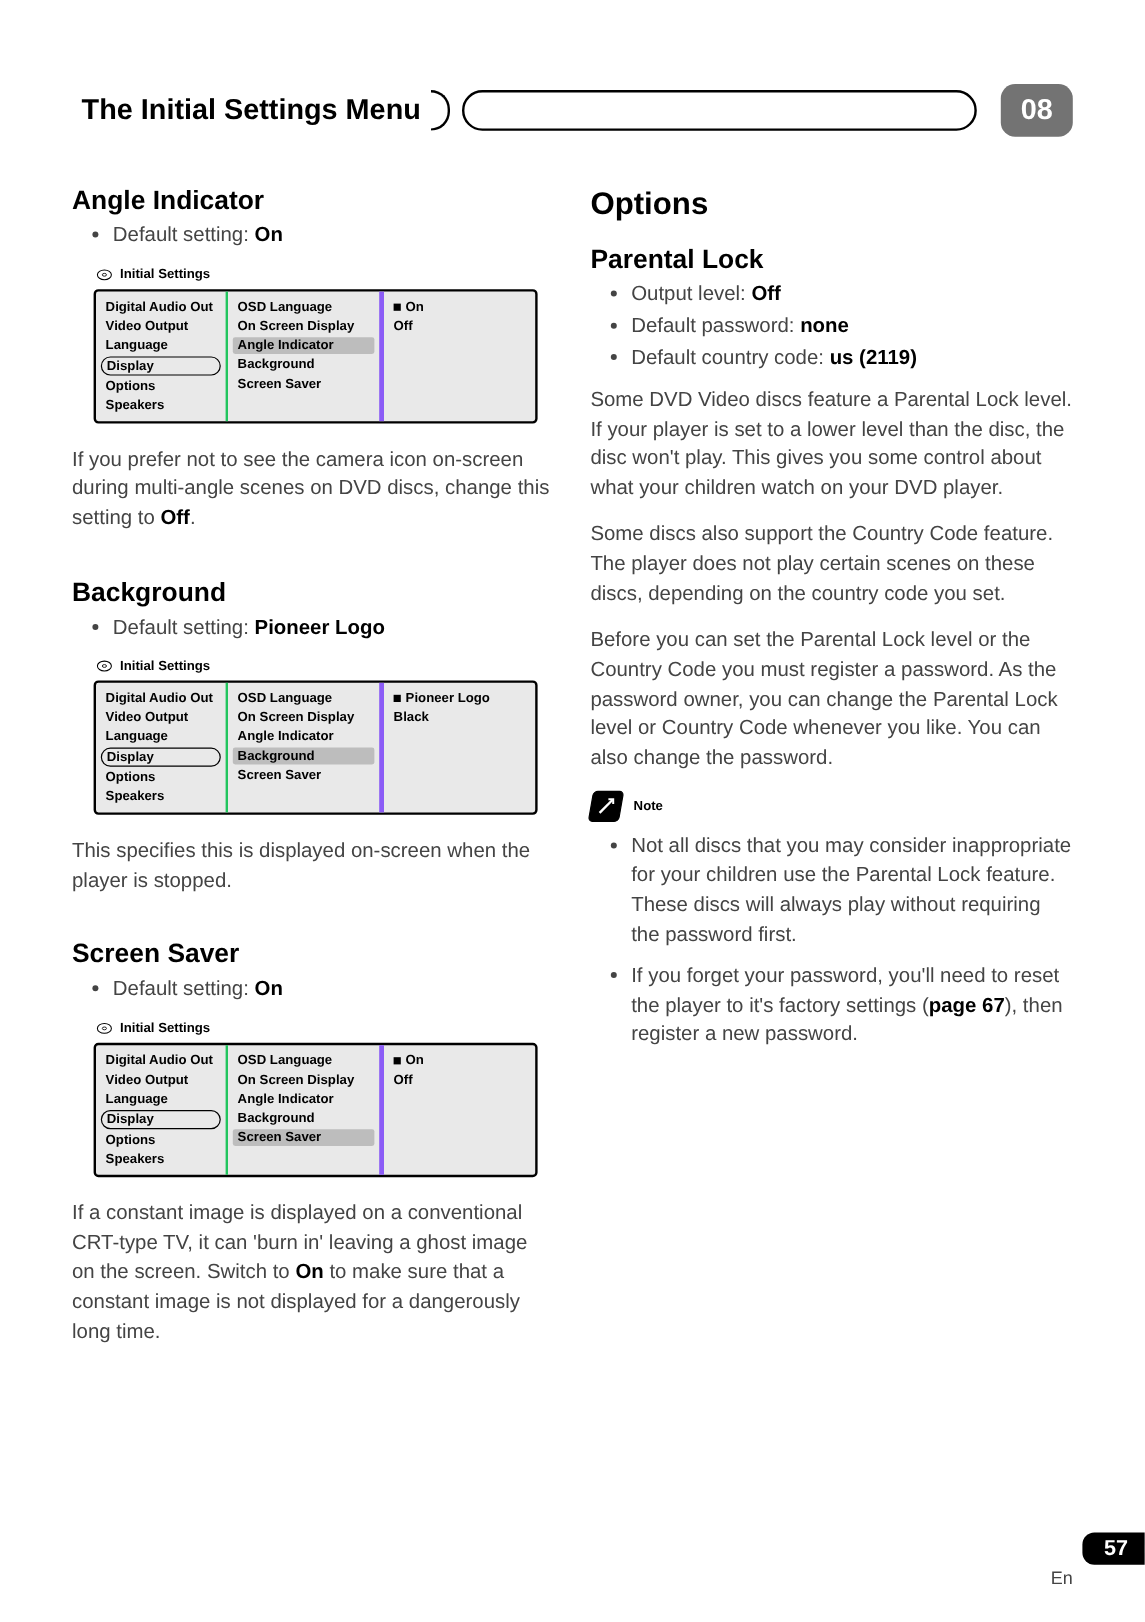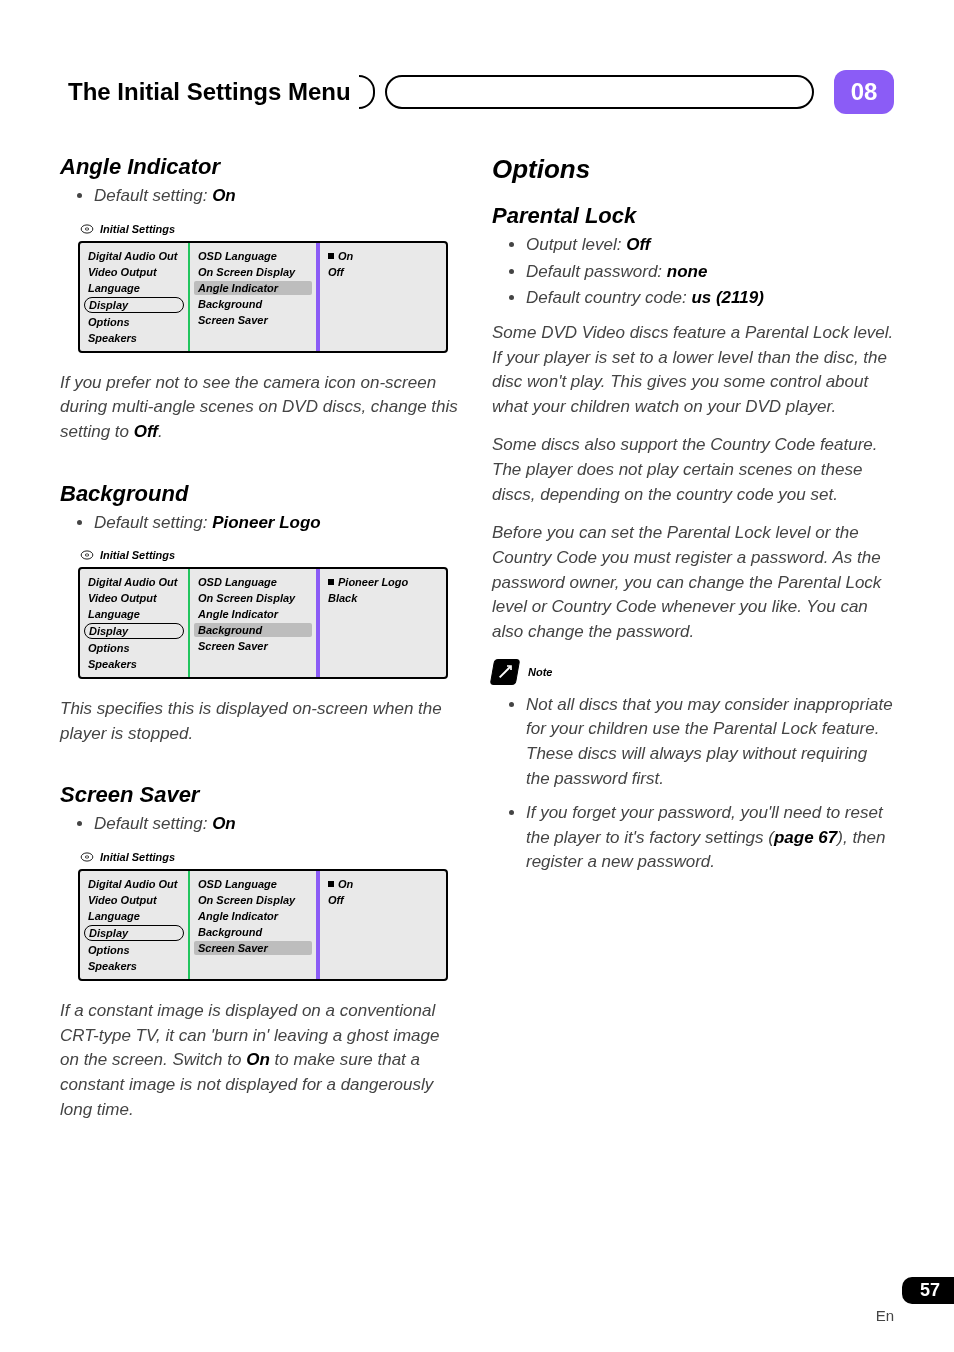--- a/index.html
+++ b/index.html
@@ -36,40 +36,39 @@
     height: 34px;
     width: 16px;
   }
   .long-pill {
     flex: 1;
     border: 2px solid #000;
     border-radius: 18px;
     height: 34px;
   }
   .page-badge {
-    background: #8b5cf6;
+    background: #737373;
     color: #fff;
     font-weight: bold;
     font-size: 24px;
     border-radius: 12px;
     width: 60px;
     height: 44px;
     display: flex;
     align-items: center;
     justify-content: center;
     margin-left: 10px;
   }
   .columns {
     display: flex;
     gap: 30px;
   }
   .col {
     flex: 1;
     min-width: 0;
-    font-style: italic;
   }
   h2 {
     font-size: 22px;
     font-weight: bold;
     margin-bottom: 4px;
   }
   h1.opt {
     font-size: 26px;
     font-weight: bold;
     margin-bottom: 18px;

